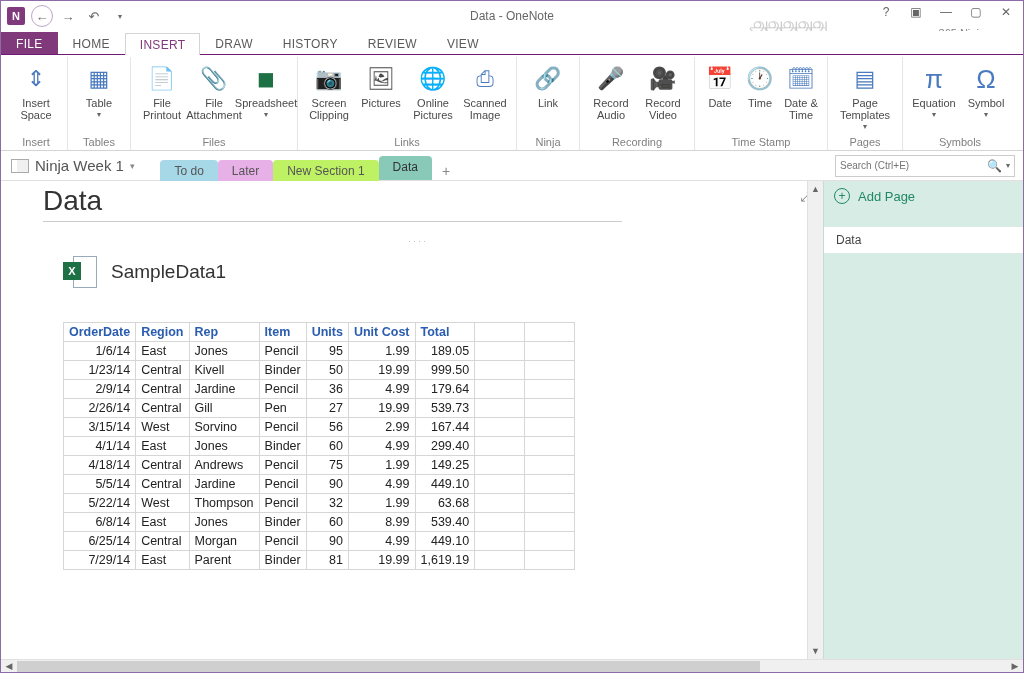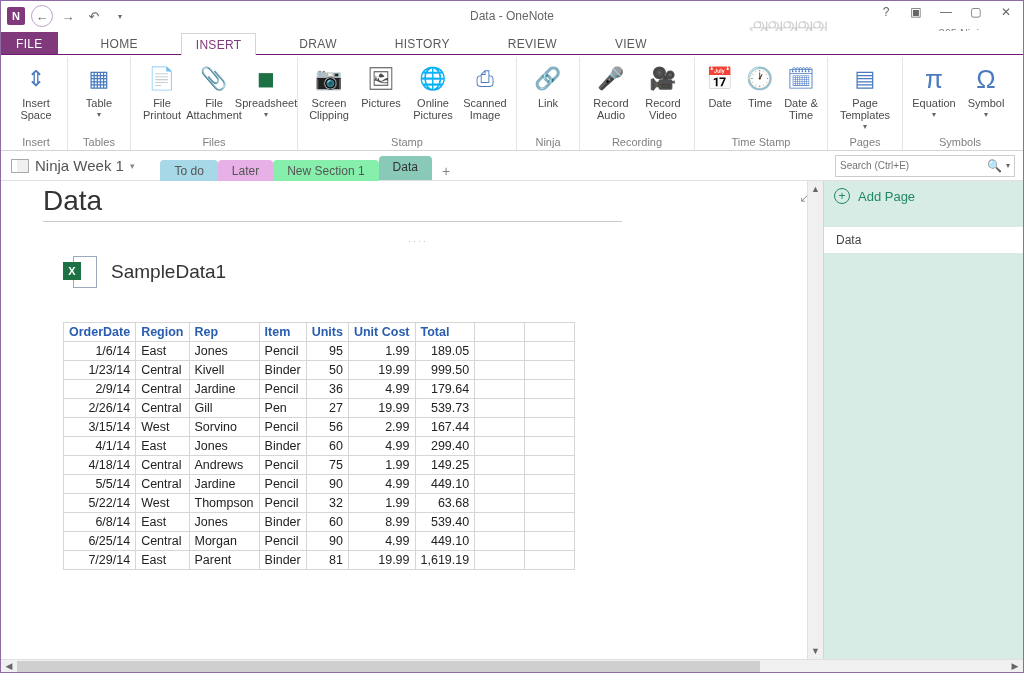--- a/index.html
+++ b/index.html
@@ -10,42 +10,42 @@
   .titlebar .app-icon { width: 18px; height: 18px; margin: 0 6px; background: #80397b; color: #fff; font-size: 11px; font-weight: bold; display:flex; align-items:center; justify-content:center; border-radius:2px;}
   .titlebar .qat { display:flex; align-items:center; gap:4px; }
   .titlebar .qat .qat-btn { width:22px; height:22px; display:flex; align-items:center; justify-content:center; color:#6a6a6a; font-size:13px; border-radius:2px; cursor:pointer;}
   .titlebar .title { position:absolute; left:50%; transform:translateX(-50%); color:#666; font-size:12px; }
   .titlebar .swirl { position:absolute; right:200px; top:12px; font-size:20px; color:#ccc; letter-spacing:-5px;}
   .titlebar .winctl { position:absolute; right:2px; top:0; display:flex; gap:0px; }
   .titlebar .winctl .wbtn { width:30px; height:22px; display:flex; align-items:center; justify-content:center; font-size:12px; color:#666; cursor:pointer;}
   .titlebar .ninja-label { position:absolute; right:38px; top:26px; font-size:11px; color:#808080;}
   
   .ribbontabs { height:24px; display:flex; align-items:flex-end; padding-left:0; border-bottom:1px solid #701a75; position:relative; background:#fff;}
-  .ribbontabs .rtab { padding:4px 14px 3px; font-size:12px; color:#5a5a5a; cursor:pointer; border:1px solid transparent; border-bottom:none; text-transform:uppercase; letter-spacing:0.3px;margin-left:28px;}
+  .ribbontabs .rtab { padding:4px 14px 3px; font-size:12px; color:#5a5a5a; cursor:pointer; border:1px solid transparent; border-bottom:none; text-transform:uppercase; letter-spacing:0.3px;}
   .ribbontabs .rtab.file { background:#80397b; color:#fff; margin-left:0; border-color:#80397b;}
   .ribbontabs .rtab.active { color:#80397b; border-color:#d4d4d4; background:#fff; position:relative; top:1px;}
 
   
   .ribbon { height:96px; border-bottom:1px solid #d4d4d4; display:flex; padding:2px 4px 0; background:#fff;}
   .rgroup { display:flex; flex-direction:column; align-items:center; border-right:1px solid #e5e5e5; padding:0 6px; }
   .rgroup .buttons { display:flex; gap:2px; flex:1; align-items:flex-start; padding-top:4px;}
   .rgroup .grplabel { font-size:11px; color:#808080; padding-bottom:2px;}
   .rbtn { display:flex; flex-direction:column; align-items:center; text-align:center; width:50px; padding:2px 2px; font-size:11px; line-height:12px; color:#4a4a4a; cursor:pointer; border-radius:2px;}
   .rbtn .ricon { width:32px; height:32px; display:flex; align-items:center; justify-content:center; font-size:22px; margin-bottom:2px; position:relative;}
   .rbtn .arrow { font-size:8px; color:#666;}
 
   
   .sectionbar { height:30px; display:flex; align-items:center; padding:0 8px; border-bottom:1px solid #e0e0e0;}
   .notebook-name { display:flex; align-items:center; gap:6px; font-size:15px; color:#555; padding:2px 8px 2px 2px; cursor:pointer;}
   .notebook-icon { width:18px; height:14px; border:1px solid #aaa; background:linear-gradient(to right,#fff 30%,#f0f0f0 30%,#f0f0f0 100%);}
   .section-tabs { display:flex; margin-left:18px; gap:0; align-items:flex-end; height:100%;}
   .stab { padding:4px 14px; font-size:12px; color:#555; border-top-left-radius:4px; border-top-right-radius:4px; cursor:pointer; position:relative; top:2px;}
   .stab.todo { background:#a6d8e7;}
   .stab.later { background:#e7b0e7;}
-  .stab.newsec { background:#86efac;}
+  .stab.newsec { background:#bef264;}
   .stab.data { background:#89c9b8; color:#333; top:0px; padding-bottom:6px;}
   .stab.add { background:transparent; font-size:14px; color:#888; padding:3px 10px;}
   .searchbox { margin-left:auto; width:180px; height:22px; border:1px solid #ccc; display:flex; align-items:center; padding:0 4px; font-size:11px; color:#888; background:#fff;}
   .searchbox input { border:none; outline:none; flex:1; font-size:10px;}
   .searchbox .sicon { color:#3a7abf; font-size:12px; }
   .searchbox .sdrop { font-size:8px; color:#666; margin-left:4px;}
 
   
   .content { display:flex; height: calc(100% - 30px - 24px - 96px - 30px - 13px); }
   .page-surface { flex:1; position:relative; overflow:hidden; background:#fff;}
@@ -164,21 +164,21 @@
         </div>
       <div class="rbtn">
           <div class="ricon">🌐</div>
           <span>Online Pictures</span>
         </div>
       <div class="rbtn">
           <div class="ricon" style="color:#4a7abf;">⎙</div>
           <span>Scanned Image</span>
         </div>
     </div>
-    <div class="grplabel">Stamp</div>
+    <div class="grplabel">Links</div>
   </div>
   <div class="rgroup">
     <div class="buttons">
       <div class="rbtn">
           <div class="ricon" style="color:#4a7abf;">🔗</div>
           <span>Link</span>
         </div>
     </div>
     <div class="grplabel">Ninja</div>
   </div>

